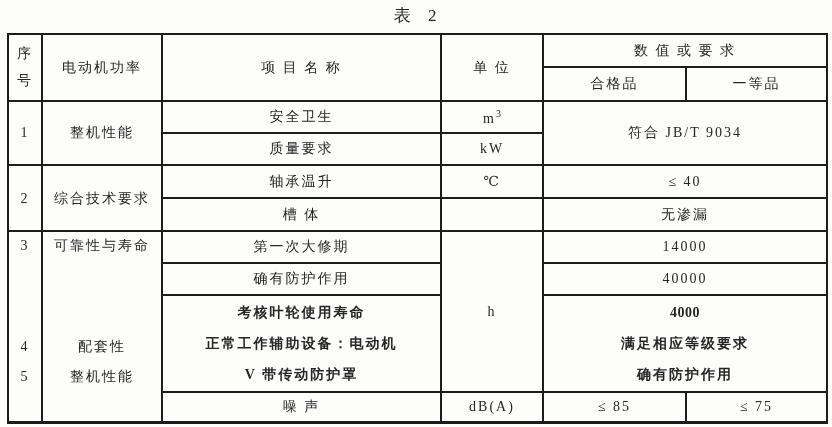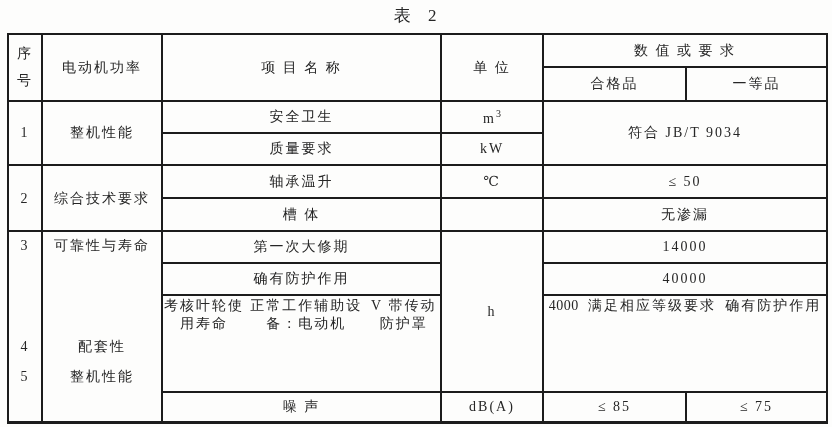--- a/index.html
+++ b/index.html
@@ -27,21 +27,21 @@
   }
   .item-cell{text-align:left;padding-left:22px;letter-spacing:3px;}
   .num{letter-spacing:0.5px;}
   .valign-top{vertical-align:top;}
   .row-line32{height:32px;line-height:32px;}
   .row-line33{height:33px;line-height:33px;}
   .serial-head{display:flex;flex-direction:column;justify-content:space-evenly;height:62px;}
   .rel{position:relative;}
   .abs-line{position:absolute;left:0;width:100%;line-height:16px;}
   .pos-a{top:6px;}  .pos-b{top:107px;}  .pos-c{top:137px;}
-  .stack{display:flex;justify-content:space-around;height:93px;}
+  .stack{display:flex;flex-direction:column;justify-content:space-around;height:93px;font-weight:bold;}
   .stack .line{line-height:18px;}
   .unit-h{vertical-align:top;padding-top:40px;letter-spacing:0;}
   sup.cube{font-size:10px;vertical-align:super;letter-spacing:0;}
 </style>
 </head>
 <body>
 
 <div class="page">
 
   <div class="doc-title">表 2</div>
@@ -92,21 +92,21 @@
 
     <tr style="height:33px">
       <td rowspan="2" class="valign-top num">
         <div class="row-line33">2</div>
       </td>
       <td rowspan="2" class="valign-top">
         <div class="row-line33">综合技术要求</div>
       </td>
       <td class="item-cell">轴承温升</td>
       <td class="num">℃</td>
-      <td colspan="2" class="num">≤ 50</td>
+      <td colspan="2" class="num">≤ 40</td>
     </tr>
     <tr style="height:33px">
       <td class="item-cell">槽 体</td>
       <td></td>
       <td colspan="2">无渗漏</td>
     </tr>
 
     <tr style="height:32px">
       <td rowspan="4" class="rel num">
         <span class="abs-line pos-a">3</span>

